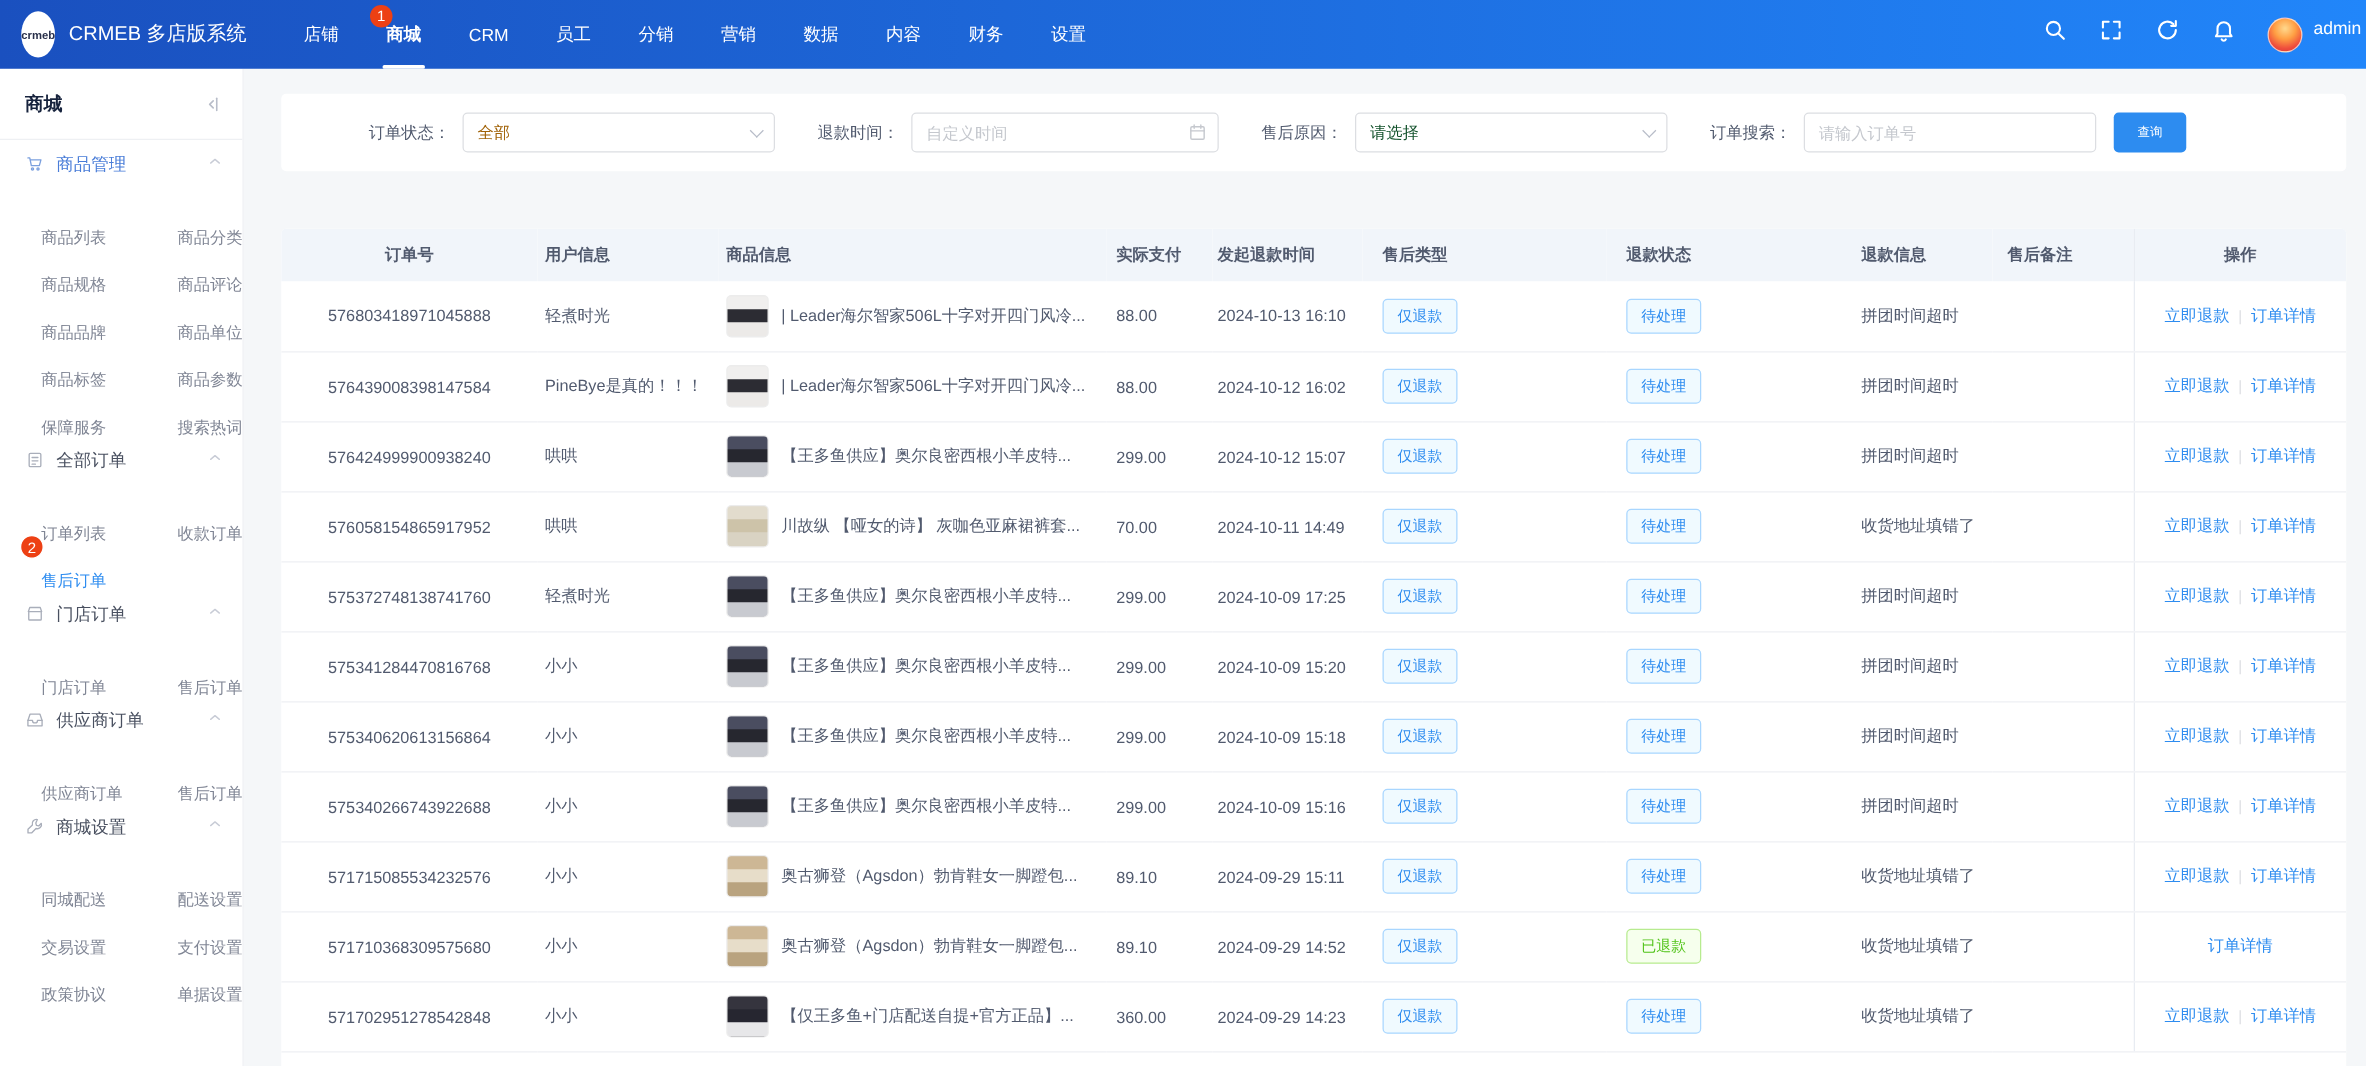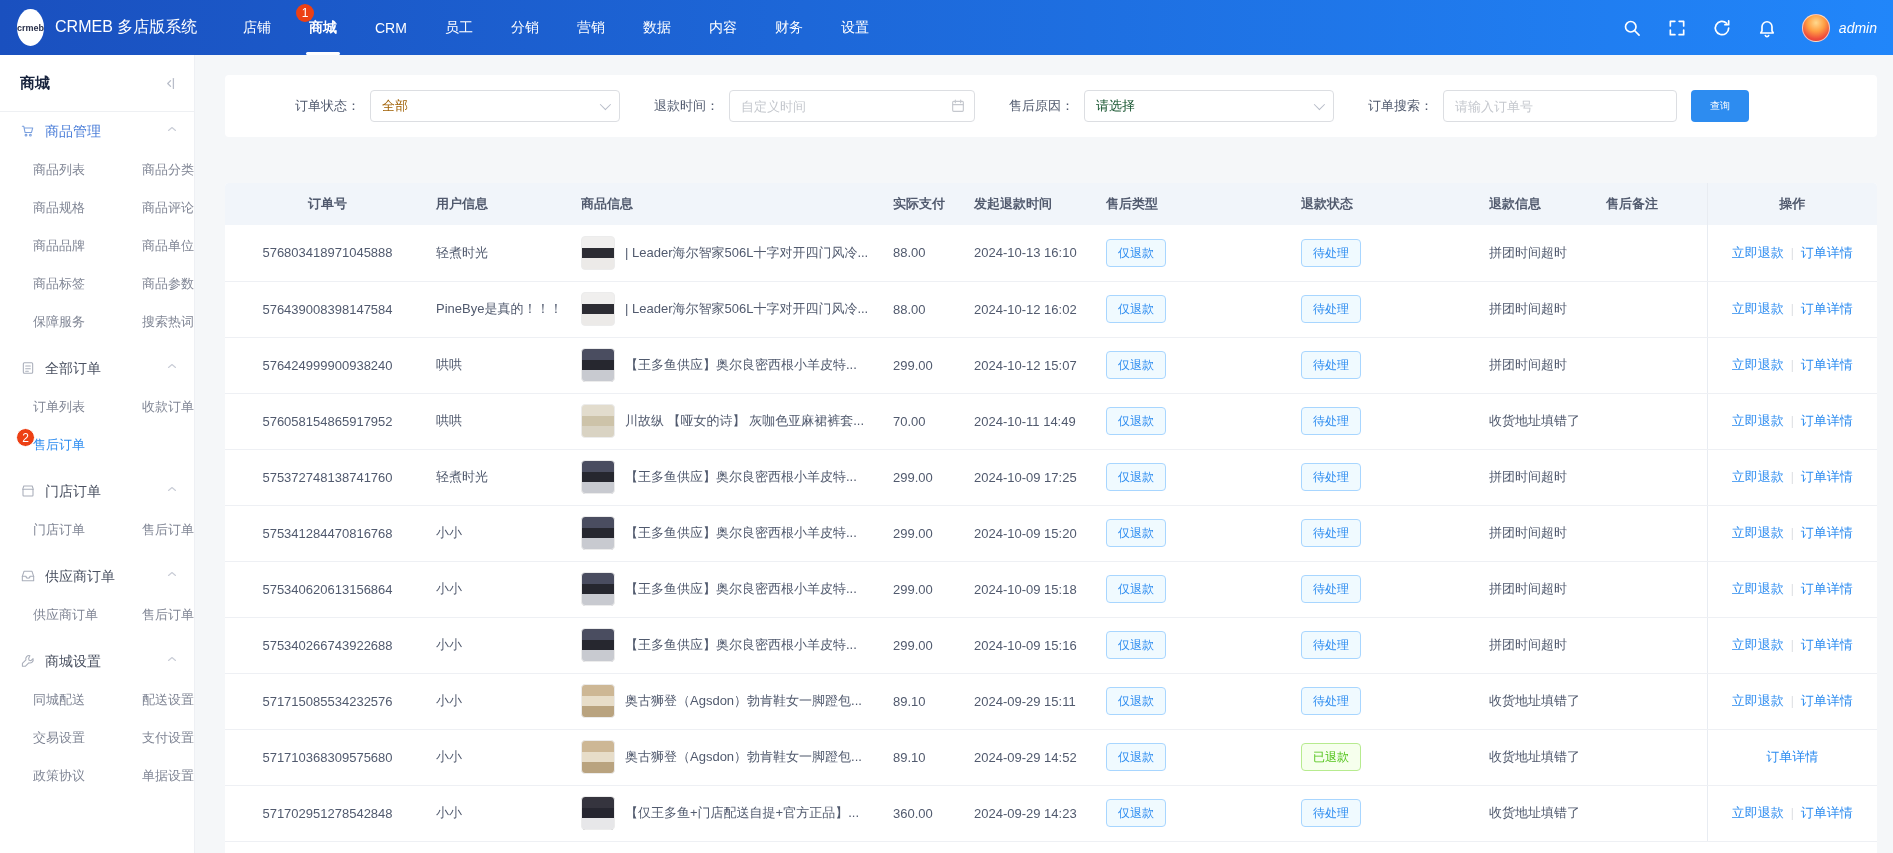--- a/index.html
+++ b/index.html
@@ -16,21 +16,21 @@
   .app-title { margin-left:11px; font-size:16px; white-space:nowrap; }
   .nav-menu { display:flex; align-items:center; margin-left:48px; height:100%; }
   .nav-item { position:relative; margin-right:38px; font-size:14px; height:100%;
     display:flex; align-items:center; cursor:pointer; white-space:nowrap; }
   .nav-item.active .nav-item-label { font-weight:bold; }
   .nav-item.active::after { content:""; position:absolute; left:50%; transform:translateX(-50%);
     bottom:0; width:34px; height:3px; background:#fff; border-radius:2px; }
   .nav-item-badge { position:absolute; top:4px; left:-13px; min-width:18px; height:18px; border-radius:9px;
     background:#ed4014; color:#fff; font-size:12px; display:flex; align-items:center; justify-content:center;
     padding:0 5px; z-index:2; }
-  .nav-right { margin-left:auto; display:flex; align-items:center; padding-right:16px;font-style:italic; }
+  .nav-right { margin-left:auto; display:flex; padding-right:4px; }
   .nav-icon { width:20px; height:20px; margin-left:25px; cursor:pointer; }
   .nav-icon svg { width:100%; height:100%; display:block; }
   .avatar { width:28px; height:28px; border-radius:50%; margin-left:25px; cursor:pointer;
     background:radial-gradient(circle at 50% 30%,#ffd98e 0%,#ff9f43 38%,#ee4b3c 72%,#cf3b36 100%);
     border:1px solid rgba(255,255,255,.65); }
   .username { margin-left:9px; font-size:14px; cursor:pointer; }
 
   
   .sidebar { position:absolute; top:55px; left:0; bottom:0; width:195px; background:#fff;
     border-right:1px solid #eef0f4; z-index:20; overflow:hidden; }
@@ -43,21 +43,21 @@
   .side-section + .side-section { margin-top:9px; }
   .side-header { display:flex; align-items:flex-start; height:38px; padding:0 16px 0 20px; cursor:pointer;font-family:Liberation Serif, serif; }
   .s-icon { width:16px; height:16px; margin-right:9px; color:#a9aeba; flex:none; }
   .s-icon svg { width:100%; height:100%; display:block; }
   .s-label { font-size:14px; color:#495060; }
   .side-section.hl .s-label { color:#4a7dd8; }
   .side-section.hl .s-icon { color:#7ba0de; }
   .s-chevron { margin-left:auto; width:12px; height:12px; color:#c8ccd6; }
   .s-chevron svg { width:100%; height:100%; display:block; }
   .side-items { display:grid; grid-template-columns:109px auto; padding-left:33px; }
-  .sub-item { height:38px; display:flex; align-items:flex-start; font-size:13px; color:#808695;
+  .sub-item { height:38px; display:flex; align-items:flex-end; font-size:13px; color:#808695;
     cursor:pointer; position:relative; white-space:nowrap; }
   .sub-item.active .sub-item-label { color:#2d8cf0; }
   .sub-item-badge { position:absolute; left:-17px; top:-8px; width:19px; height:19px; border-radius:50%;
     background:#ed4014; color:#fff; font-size:12px; display:flex; align-items:center; justify-content:center;
     border:1px solid #fff; z-index:2; }
 
   
   .main { position:absolute; left:195px; top:55px; right:0; bottom:0; overflow:hidden; }
   .filter-card { margin:20px 16px 0 30px; height:62px; background:#fff; border-radius:4px;
     display:flex; align-items:center; padding-left:70px; }

